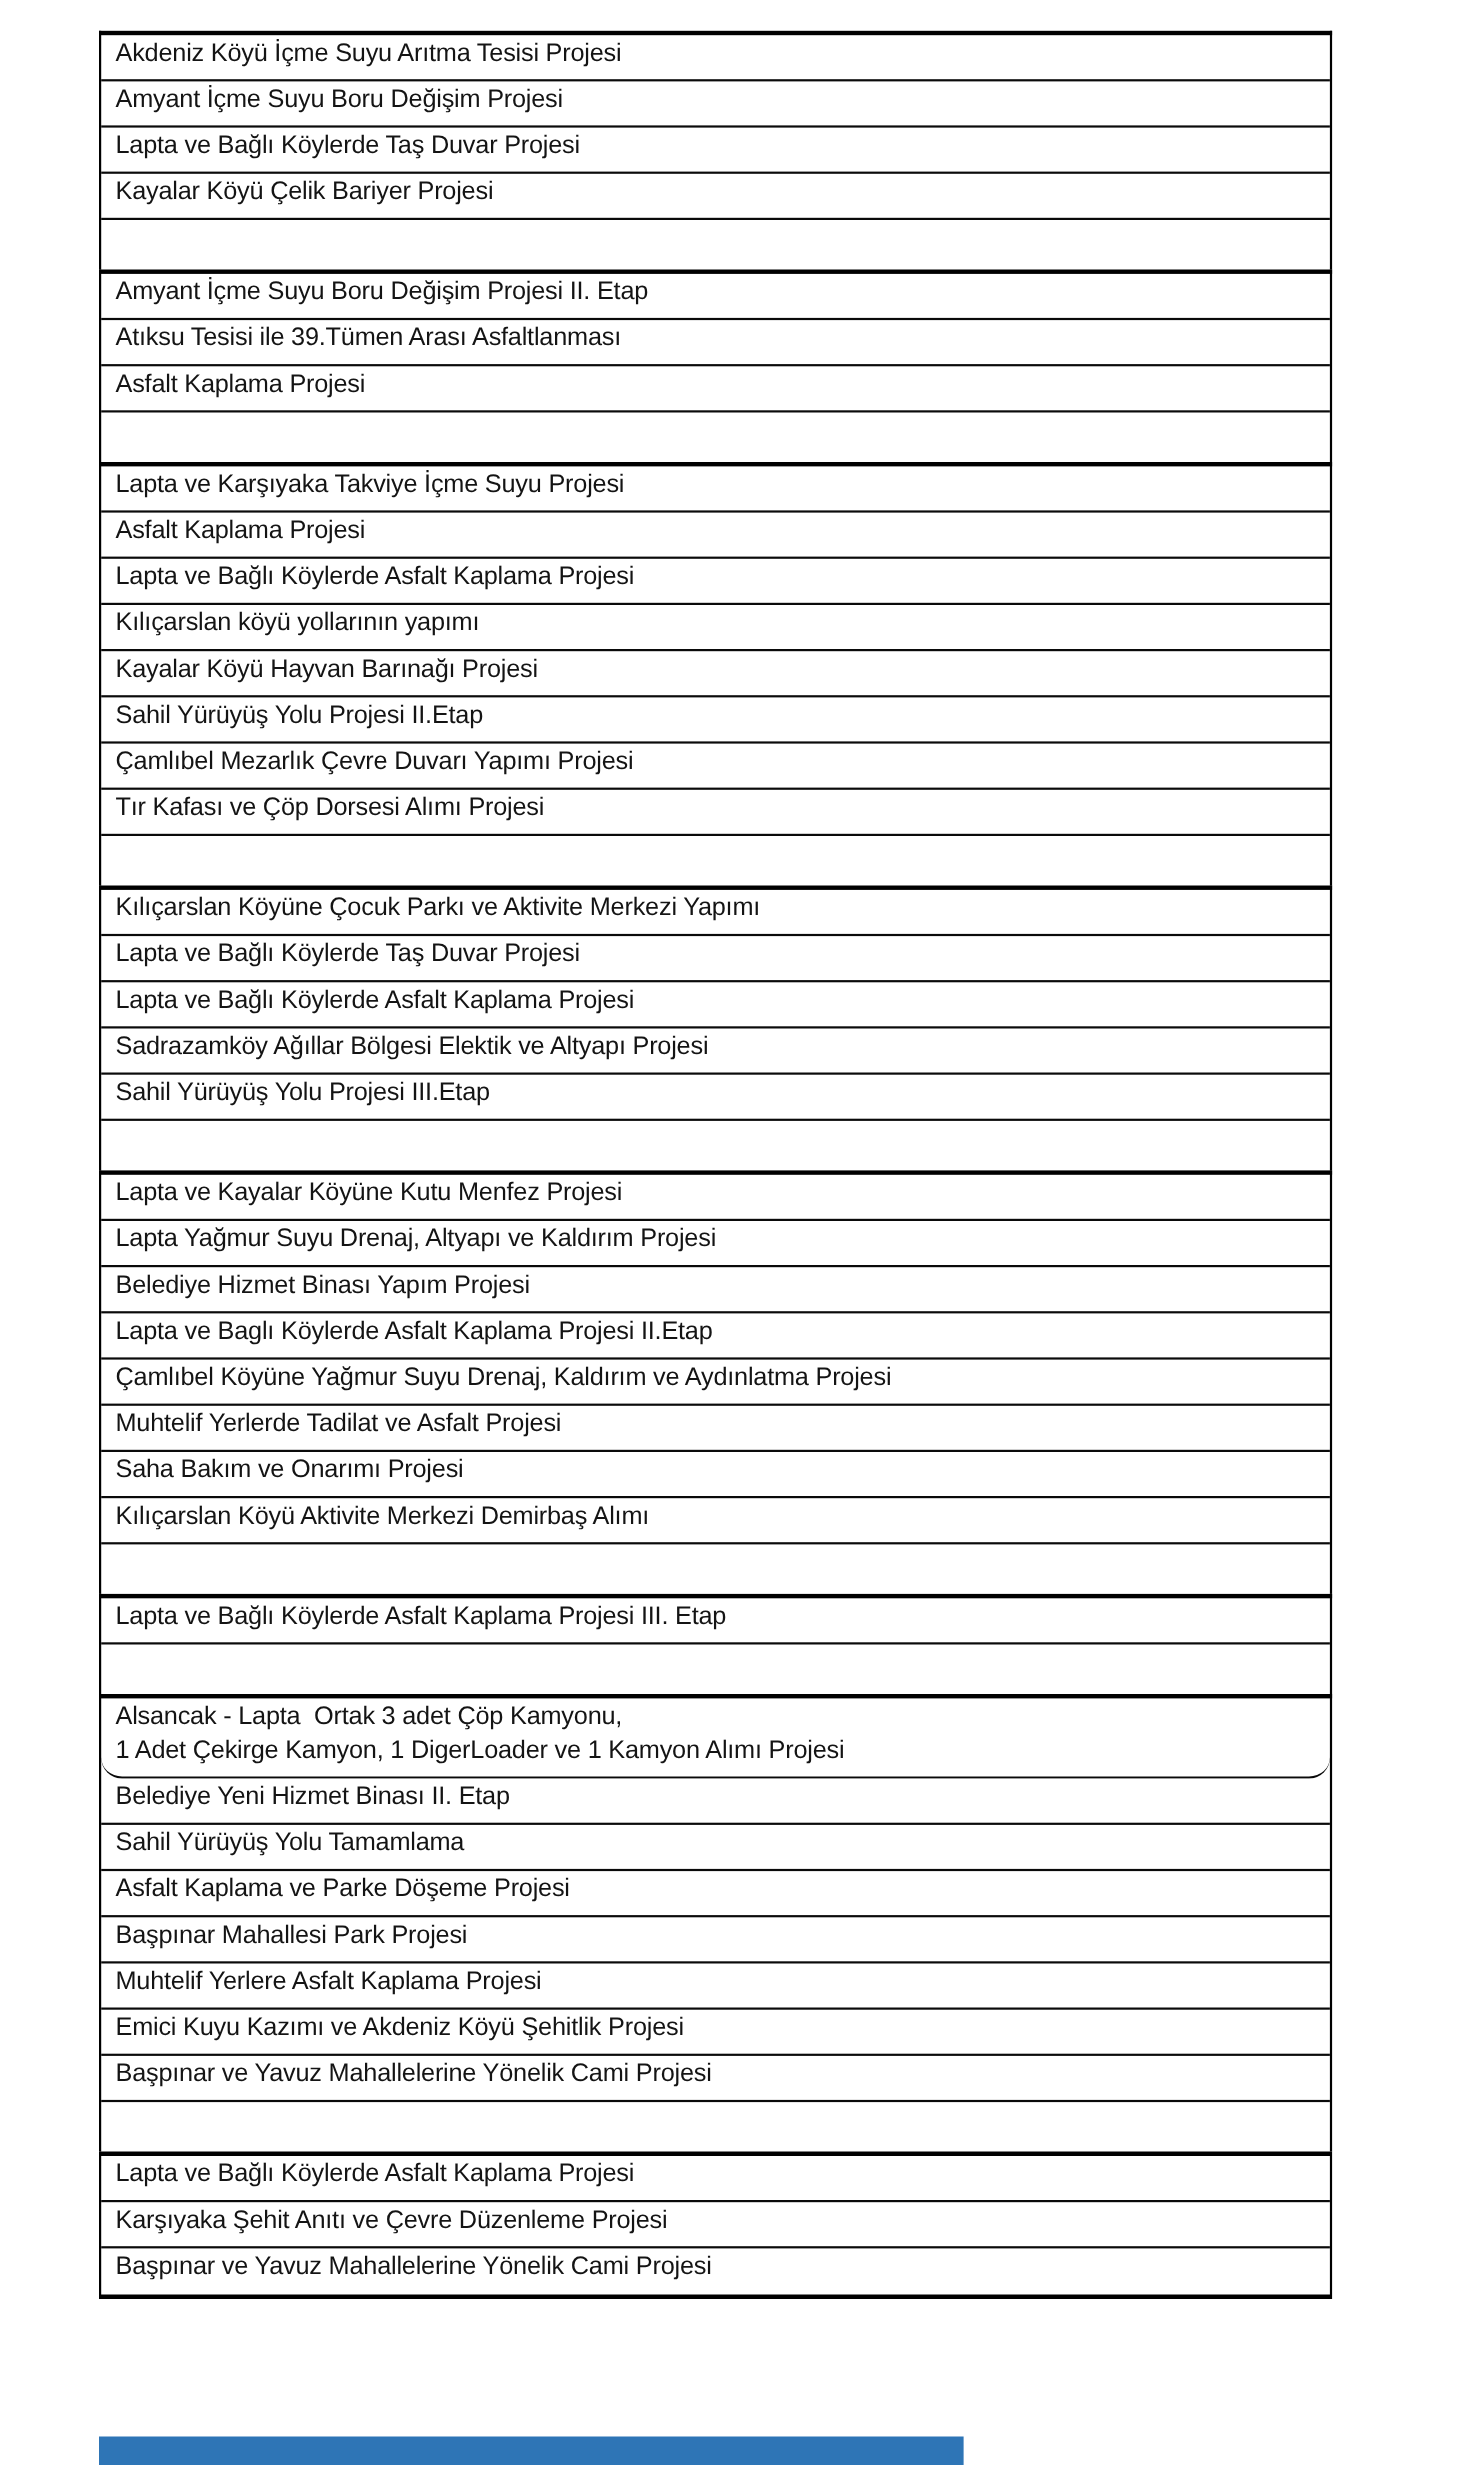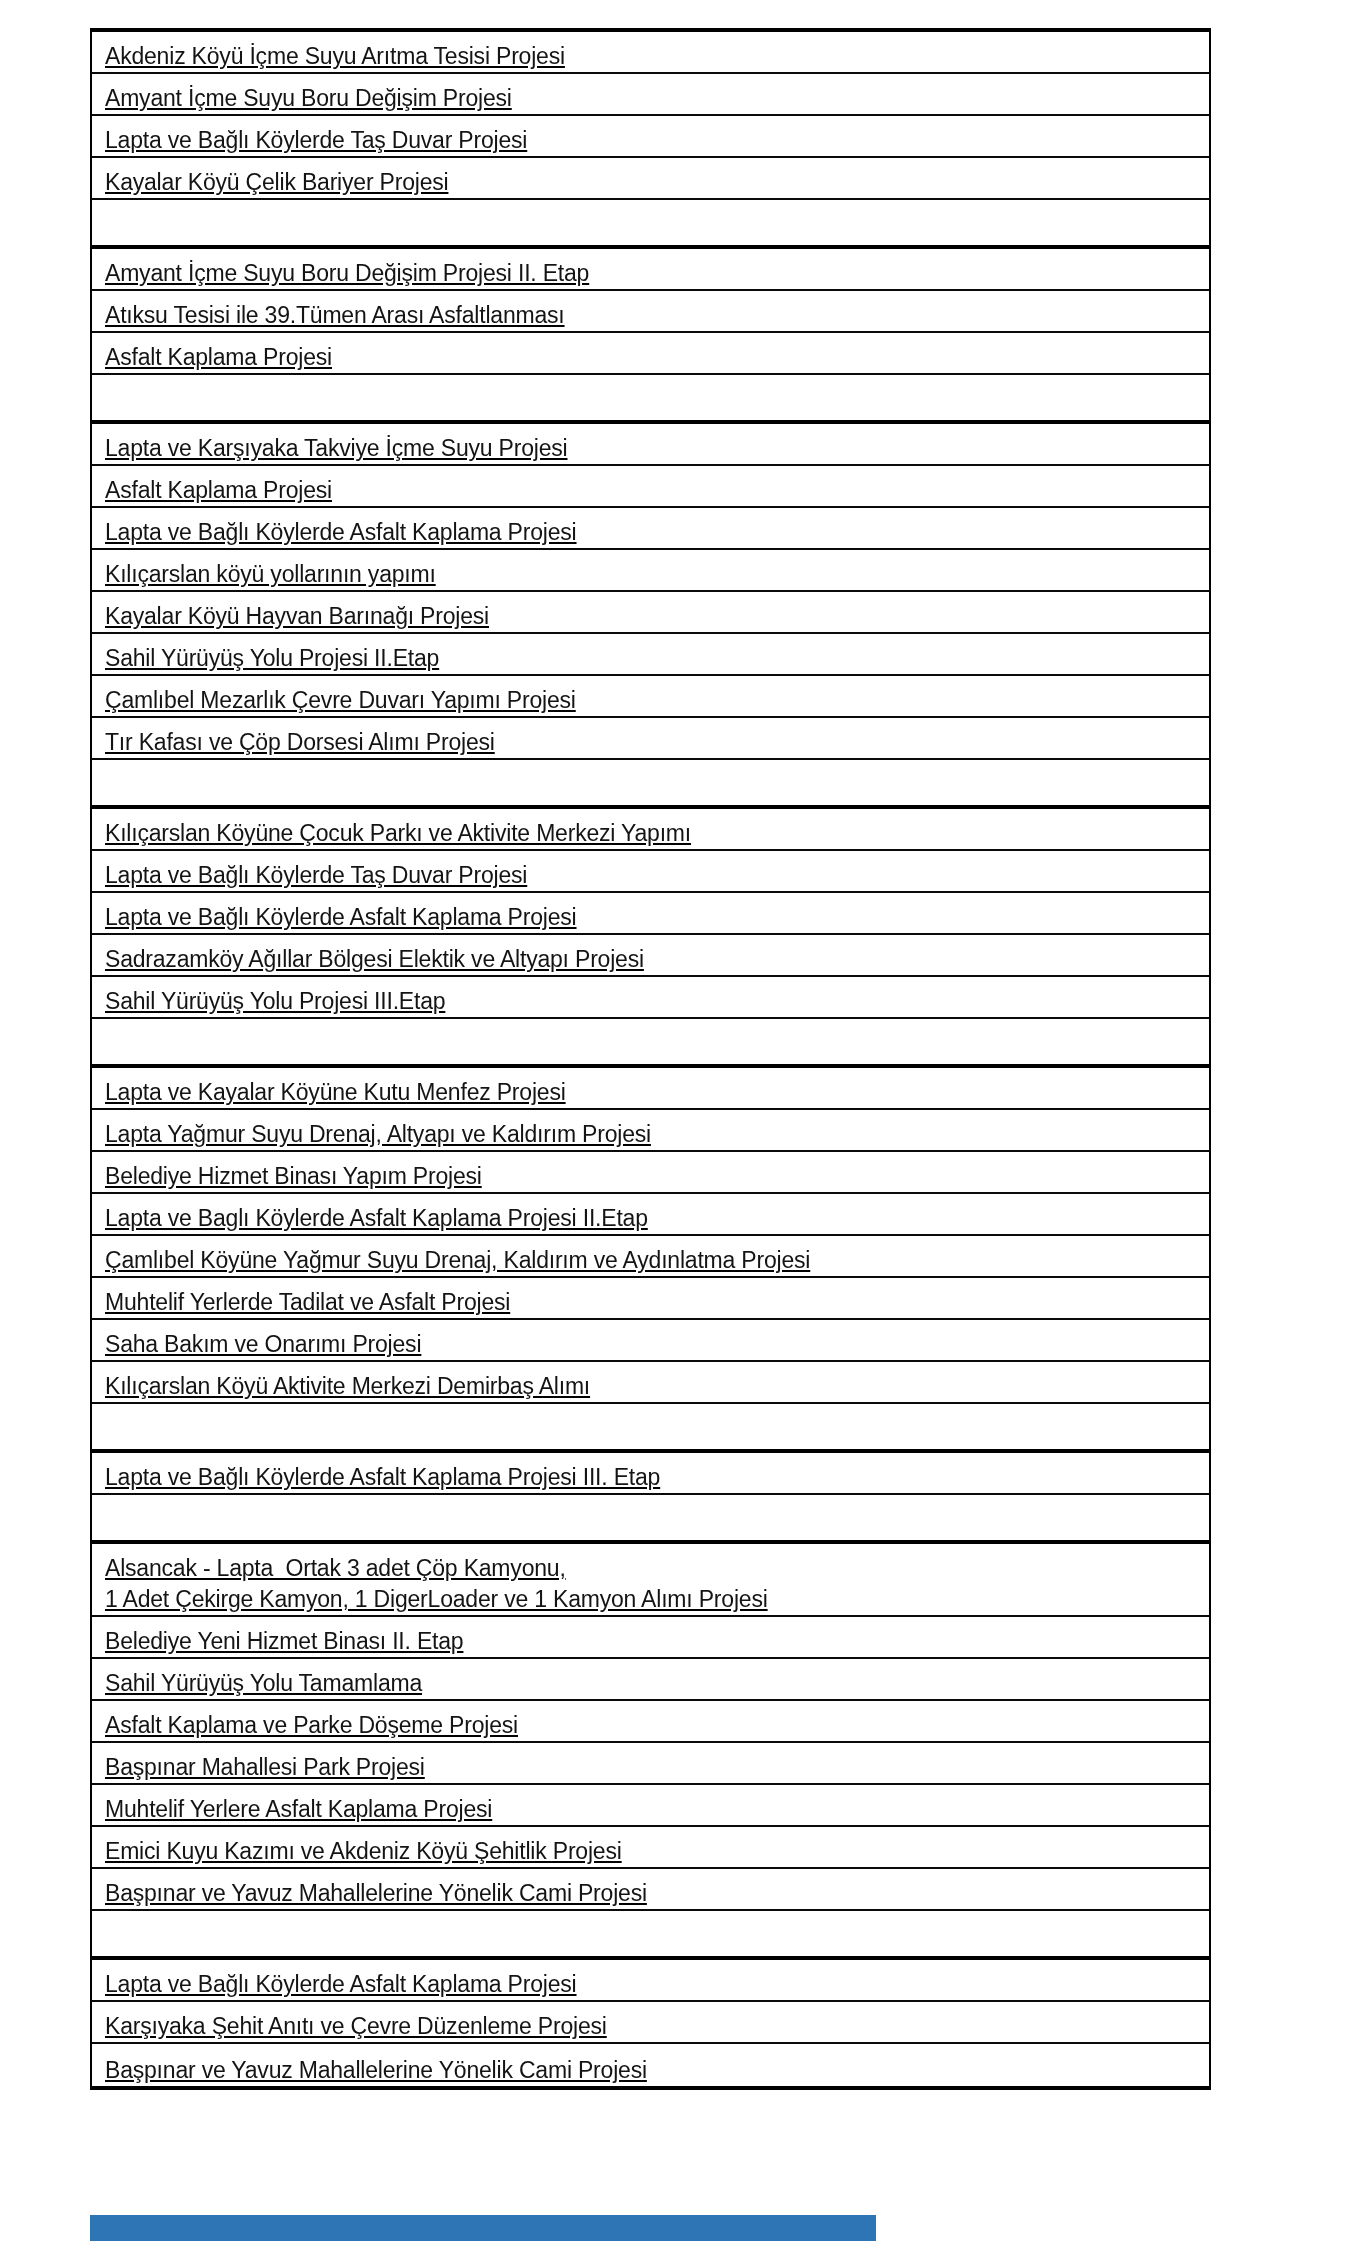--- a/index.html
+++ b/index.html
@@ -29,27 +29,27 @@
   }
   .section:last-child {
     border-bottom: 4px solid #000;
   }
   .row {
     box-sizing: border-box;
     height: 42px;
     border-bottom: 2px solid #0a0a0a;
     display: flex;
     flex-direction: column;
-    justify-content: flex-end;
+    justify-content: flex-start;
     padding-left: 13px;
     overflow: hidden;
-    text-decoration: underline;
   }
   .row.multi {
     height: 73px;
+    border-radius: 19px;
   }
   .section:last-child .row:last-child {
     border-bottom: none;
   }
   .cell-text {
     font-size: 23px;
     line-height: 31px;
     color: #141414;
     white-space: pre;
     letter-spacing: -0.2px;

